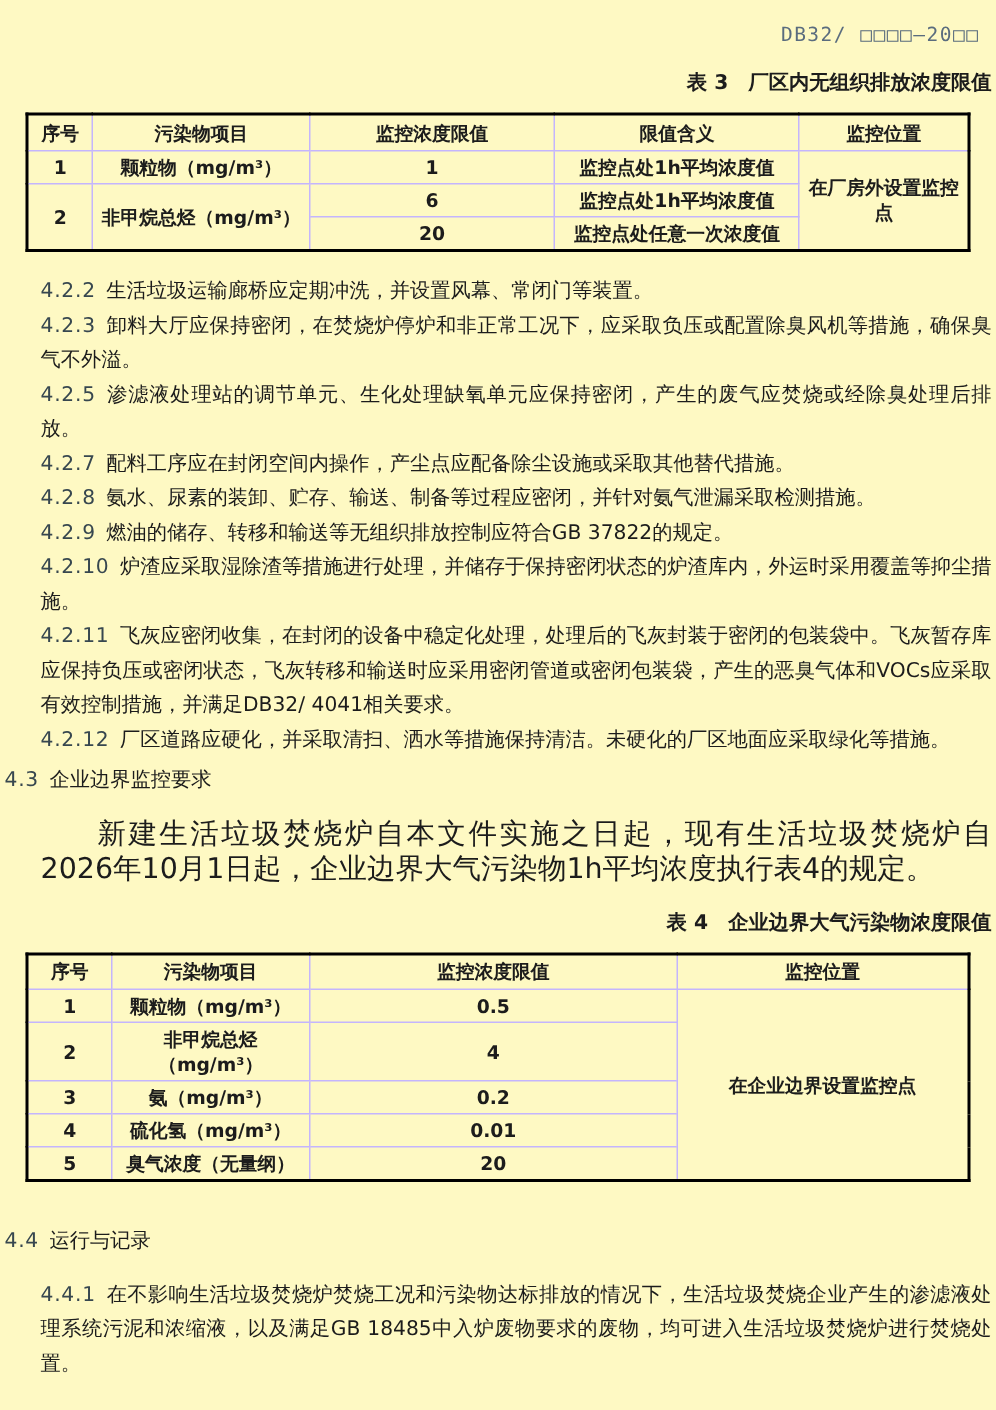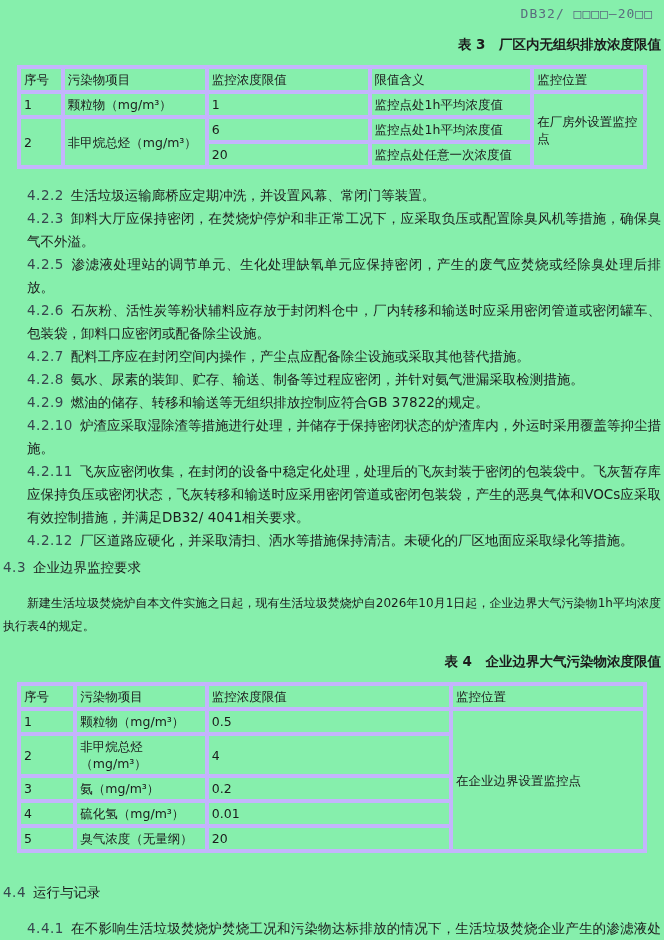--- a/index.html
+++ b/index.html
@@ -1,25 +1,25 @@
 <!DOCTYPE html>
 <html><head>
 <meta charset="utf-8">
 <style>
   * { margin: 0; padding: 0; box-sizing: border-box; }
   html, body { background: #ffffff; }
   .page {
     position: relative;
     width: 664px;
     height: 940px;
-    background: #86efac;
+    background: #fef9c3;
     font-family: "DejaVu Sans", sans-serif;
     color: #1c1c1c;
     overflow: hidden;
-    padding: 6px 3px 0 3px;
+    padding: 16px 3px 0 3px;
   }
   .doc-number {
     text-align: right;
     padding-right: 8px;
     font-size: 13px;
     letter-spacing: 1px;
     color: #5a6c7e;
     font-family: "DejaVu Sans Mono", "DejaVu Sans", monospace;
   }
   .table-caption {
@@ -29,24 +29,24 @@
     margin-top: 15px;
   }
   table.std {
     width: 630px;
     margin: 11px auto 0 auto;
     border-collapse: collapse;
     border: 2px solid #000;
     table-layout: fixed;
   }
   table.std th, table.std td {
-    border: 4px solid #c4b5fd;
-    font-weight: normal;
+    border: 1px solid #c4b5fd;
+    font-weight: bold;
     font-size: 12.5px;
-    text-align: left;
+    text-align: center;
     vertical-align: middle;
     padding: 2px 3px;
     height: 22px;
     line-height: 17px;
   }
   table.std th { height: 24px; }
   .body-text { margin-top: 15px; }
   p.clause {
     font-size: 13.5px;
     line-height: 23px;
@@ -64,24 +64,25 @@
     line-height: 23px;
     margin-top: 4px;
     margin-bottom: 13px;
   }
   .section-heading .cnum {
     color: #37474f;
     letter-spacing: 0.5px;
     margin-right: 7px;
   }
   p.indent {
-    font-size: 12px;
+    font-size: 19px;
     line-height: 23px;
     text-align: justify;
     text-indent: 2em;
+    margin-left: 24px;
   }
   .squiggle {
     text-decoration-style: wavy;
     text-decoration-color: #d93025;
     text-decoration-thickness: 1px;
     text-underline-offset: 3px;
   }
   .gap-lg { margin-top: 28px; }
 </style>
 </head>
@@ -126,21 +127,20 @@
       <td>20</td>
       <td>监控点处任意一次浓度值</td>
     </tr>
   </tbody>
     </table>
 
   <div class="body-text">
     <p class="clause"><span class="cnum">4.2.2</span><span>生活垃圾运输廊桥应定期冲洗，并设置风幕、常闭门等装置。</span></p>
     <p class="clause"><span class="cnum">4.2.3</span><span>卸料大厅应保持密闭，在焚烧炉停炉和非正常工况下，应采取负压或配置除臭风机等措施，确保臭气不外溢。</span></p>
     <p class="clause"><span class="cnum">4.2.5</span><span>渗滤液处理站的调节单元、生化处理缺氧单元应保持密闭，产生的废气应焚烧或经除臭处理后排放。</span></p>
-    <p class="clause"><span class="cnum">4.2.6</span><span>石灰粉、活性炭等粉状辅料应存放于封闭料仓中，厂内转移和输送时应采用密闭管道或密闭罐车、包装袋，卸料口应密闭或配备除尘设施。</span></p>
     <p class="clause"><span class="cnum">4.2.7</span><span>配料工序应在封闭空间内操作，产尘点应配备除尘设施或采取其他替代措施。</span></p>
     <p class="clause"><span class="cnum">4.2.8</span><span>氨水、尿素的装卸、贮存、输送、制备等过程应密闭，并针对氨气泄漏采取检测措施。</span></p>
     <p class="clause"><span class="cnum">4.2.9</span><span>燃油的储存、转移和输送等无组织排放控制应符合GB 37822的规定。</span></p>
     <p class="clause"><span class="cnum">4.2.10</span><span>炉渣应采取湿除渣等措施进行处理，并储存于保持密闭状态的炉渣库内，外运时采用覆盖等抑尘措施。</span></p>
     <p class="clause"><span class="cnum">4.2.11</span><span>飞灰应密闭收集，在封闭的设备中稳定化处理，处理后的飞灰封装于密闭的包装袋中。飞灰暂存库应保持负压或密闭状态，飞灰转移和输送时应采用密闭管道或密闭包装袋，产生的恶臭气体和</span><span class="squiggle">VOCs</span><span>应采取有效控制措施，并满足DB32/ 4041相关要求。</span></p>
     <p class="clause"><span class="cnum">4.2.12</span><span>厂区道路应硬化，并采取清扫、洒水等措施保持清洁。未硬化的厂区地面应采取绿化等措施。</span></p>
   </div>
 
   <div class="section-heading"><span class="cnum">4.3</span><span>企业边界监控要求</span></div>
 

